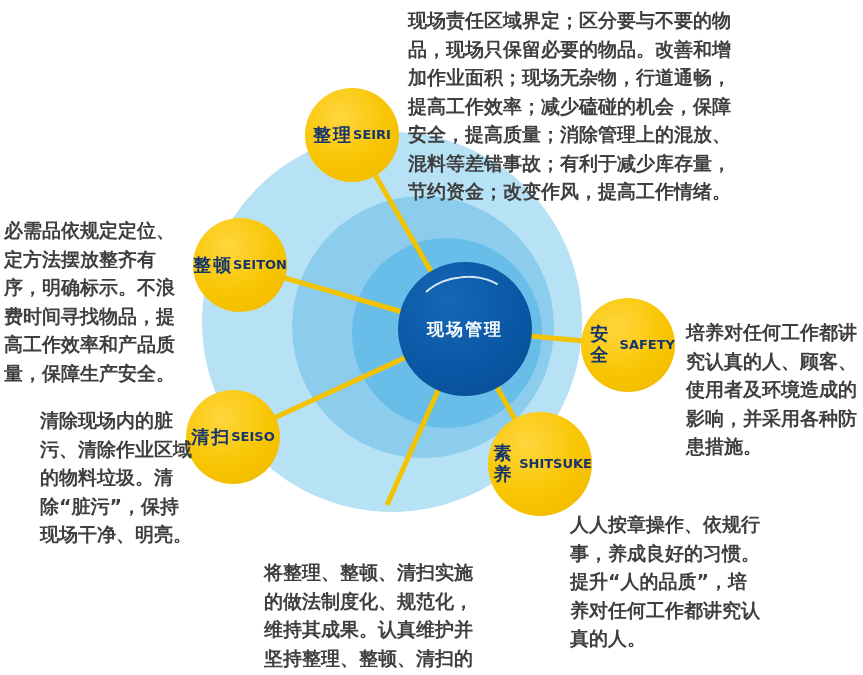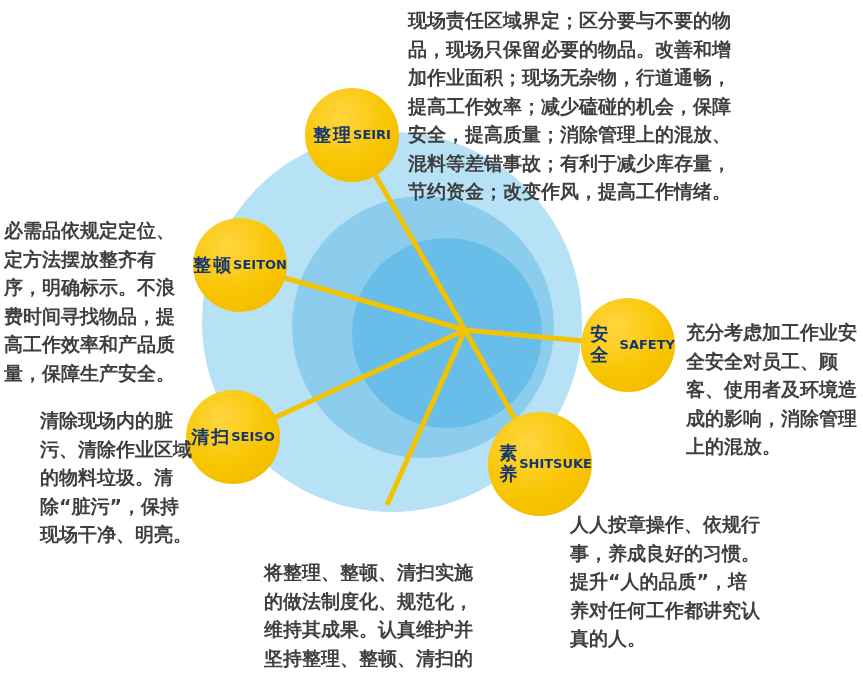--- a/index.html
+++ b/index.html
@@ -81,47 +81,51 @@
 
   <svg class="connectors" viewBox="0 0 863 675" aria-hidden="true">
     <line x1="465" y1="330" x2="352" y2="135"></line>
     <line x1="465" y1="330" x2="240" y2="265"></line>
     <line x1="465" y1="330" x2="233" y2="437"></line>
     <line x1="465" y1="330" x2="387" y2="505"></line>
     <line x1="465" y1="330" x2="540" y2="464"></line>
     <line x1="465" y1="330" x2="628" y2="345"></line>
   </svg>
 
+  <div class="hub">
+    <div class="hub-highlight"></div>
+    <div class="hub-label">现场管理</div>
+  </div>
 
   <div class="node" style="left:305px; top:88px;">
     <div class="node-label">整理</div>
     <div class="node-sub">SEIRI</div>
   </div>
 
   <div class="node" style="left:193px; top:218px;">
     <div class="node-label">整顿</div>
     <div class="node-sub">SEITON</div>
   </div>
 
   <div class="node" style="left:186px; top:390px;text-align:center;">
     <div class="node-label">清扫</div>
     <div class="node-sub">SEISO</div>
   </div>
 
 
-  <div class="node node-lg" style="left:488px; top:412px;text-align:right;">
+  <div class="node node-lg" style="left:488px; top:412px;">
     <div class="node-label">素养</div>
     <div class="node-sub">SHITSUKE</div>
   </div>
 
   <div class="node" style="left:581px; top:298px;">
     <div class="node-label">安全</div>
     <div class="node-sub">SAFETY</div>
   </div>
 
   <div class="desc desc-seiri">现场责任区域界定；区分要与不要的物品，现场只保留必要的物品。改善和增加作业面积；现场无杂物，行道通畅，提高工作效率；减少磕碰的机会，保障安全，提高质量；消除管理上的混放、混料等差错事故；有利于减少库存量，节约资金；改变作风，提高工作情绪。</div>
   <div class="desc desc-seiton">必需品依规定定位、定方法摆放整齐有序，明确标示。不浪费时间寻找物品，提高工作效率和产品质量，保障生产安全。</div>
   <div class="desc desc-seiso">清除现场内的脏污、清除作业区域的物料垃圾。清除“脏污”，保持现场干净、明亮。</div>
-  <div class="desc desc-safety">充分考虑加工作业安全安全对员工、顾客、使用者及环境造成的影响，消除管理上的混放。</div>
+  <div class="desc desc-safety">培养对任何工作都讲究认真的人、顾客、使用者及环境造成的影响，并采用各种防患措施。</div>
   <div class="desc desc-shitsuke">人人按章操作、依规行事，养成良好的习惯。提升“人的品质”，培养对任何工作都讲究认真的人。</div>
   <div class="desc desc-seiketsu">将整理、整顿、清扫实施的做法制度化、规范化，维持其成果。认真维护并坚持整理、整顿、清扫的效果，使其保持最佳状态。</div>
 
 </div>
 
 </body></html>

